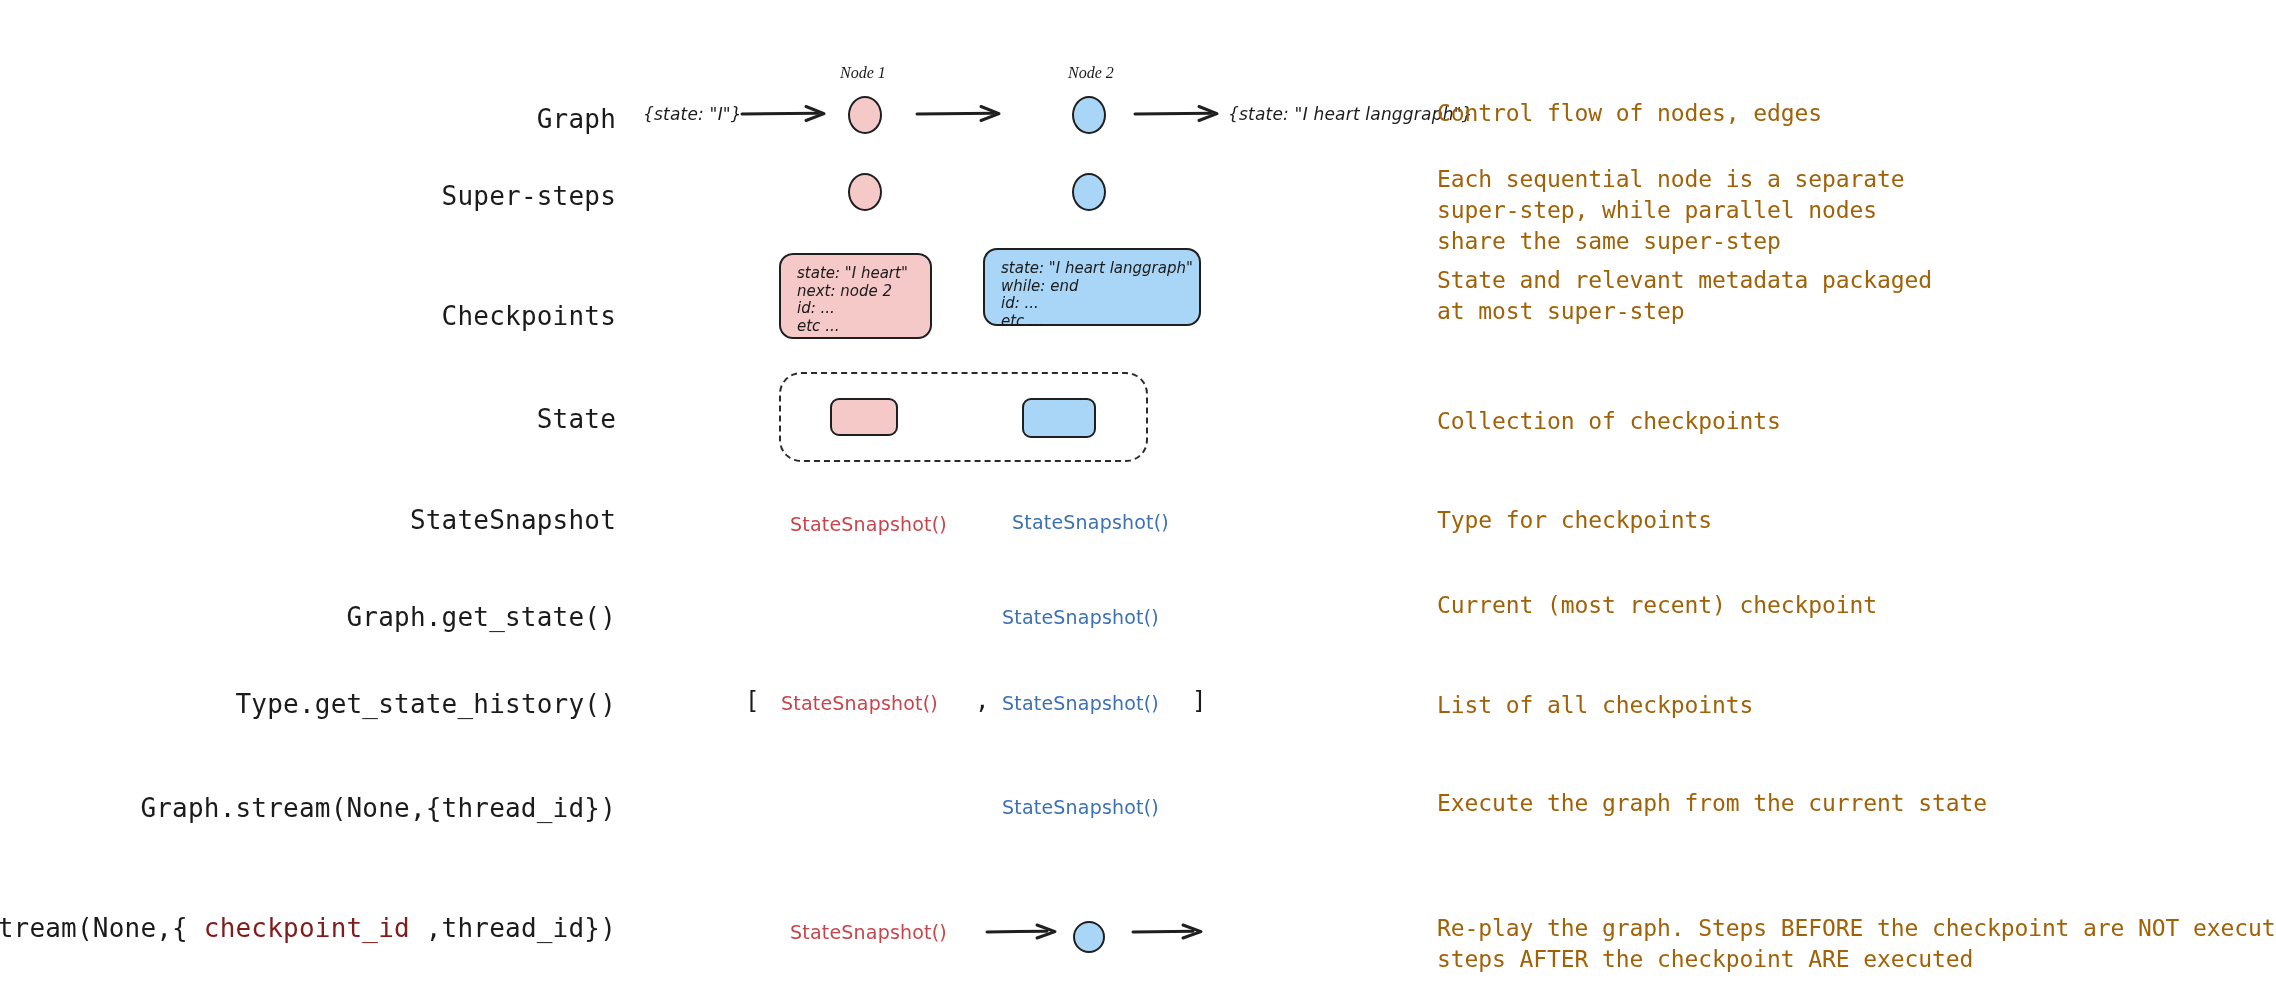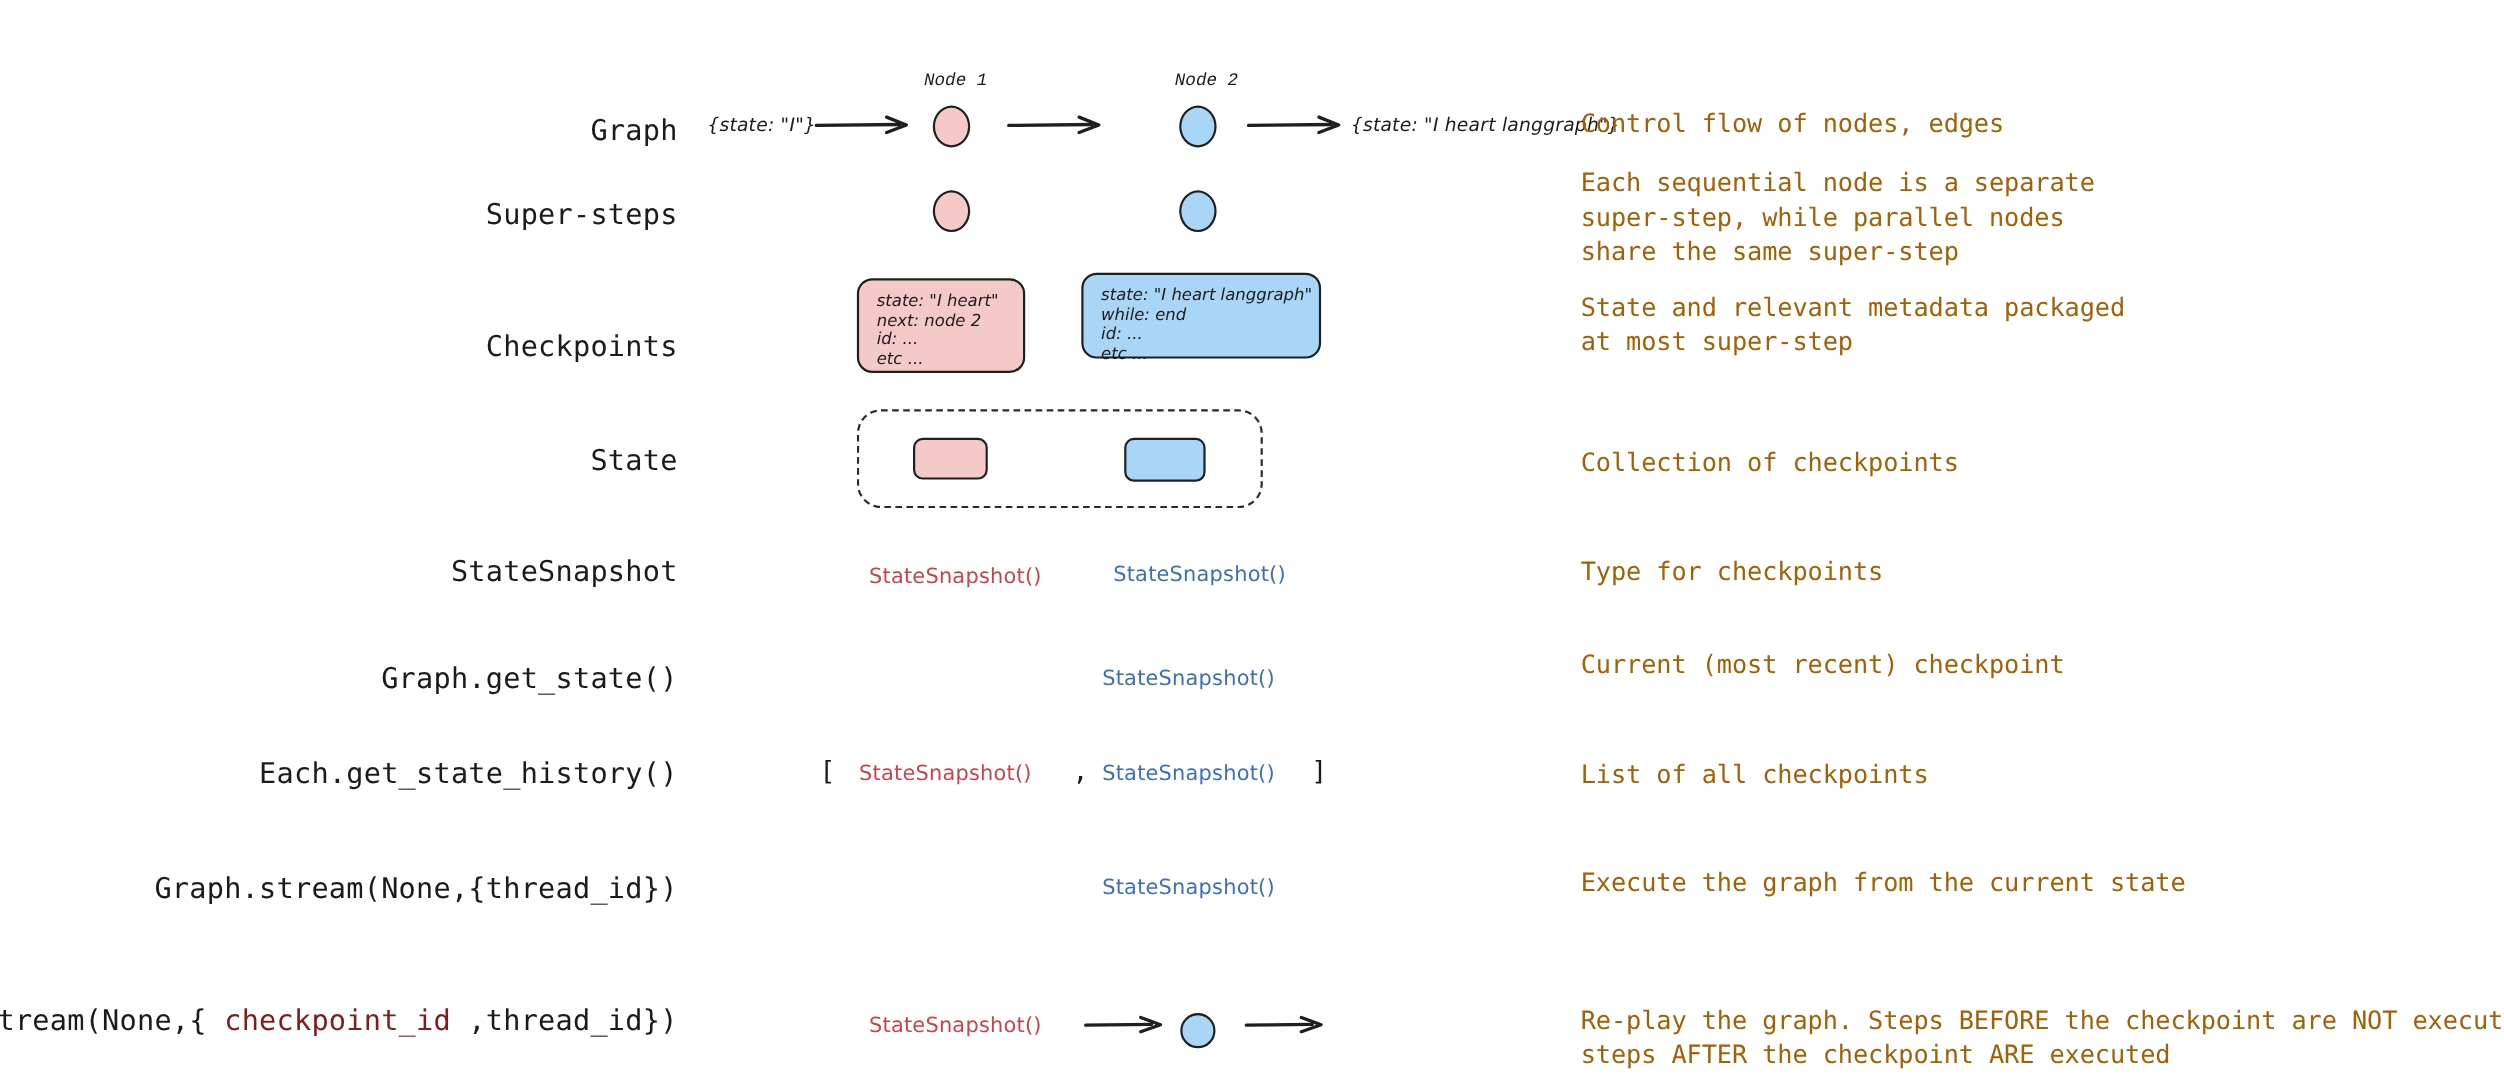--- a/index.html
+++ b/index.html
@@ -49,21 +49,21 @@
   
   .hand {
     font-family: "DejaVu Sans", sans-serif;
     font-style: italic;
     font-size: 17px;
     color: #1b1b1b;
     white-space: nowrap;
     letter-spacing: 0.2px;
   }
   .hand-node-label {
-    font-family: Liberation Mono, monospace;
+    font-family: Liberation Serif, serif;
     font-style: italic;
     font-size: 16px;
     color: #1b1b1b;
     white-space: nowrap;
   }
 
   
   .circle {
     position: absolute;
     border-radius: 50%;
@@ -173,21 +173,21 @@
 
     <div class="row-desc" style="top:98px">Control flow of nodes, edges</div>
   </div>
 
   <div class="row" style="top:0">
     <div class="row-label" style="top:181px">Super-steps</div>
 
     <div class="circle pink" style="left:848px;top:173px;width:34px;height:38px"></div>
     <div class="circle blue" style="left:1072px;top:173px;width:34px;height:38px"></div>
 
-    <div class="row-desc" style="top:152px">Each sequential node is a separate
+    <div class="row-desc" style="top:164px">Each sequential node is a separate
 super-step, while parallel nodes
 share the same super-step</div>
   </div>
 
   <div class="row" style="top:0">
     <div class="row-label" style="top:301px">Checkpoints</div>
 
     <div class="cp-box pink" style="left:779px;top:253px;width:153px;height:86px">
       <div class="cp-line">state: "I heart"</div>
       <div class="cp-line">next: node 2</div>
@@ -227,21 +227,21 @@
 
   <div class="row" style="top:0">
     <div class="row-label" style="top:602px">Graph.get_state()</div>
 
     <div class="snap blue" style="left:1002px;top:606px">StateSnapshot()</div>
 
     <div class="row-desc" style="top:590px">Current (most recent) checkpoint</div>
   </div>
 
   <div class="row" style="top:0">
-    <div class="row-label" style="top:689px">Each.get_state_history()</div>
+    <div class="row-label" style="top:689px">Type.get_state_history()</div>
 
     <div class="bracket" style="left:745px;top:687px">[</div>
     <div class="snap red" style="left:781px;top:692px">StateSnapshot()</div>
     <div class="bracket" style="left:975px;top:687px">,</div>
     <div class="snap blue" style="left:1002px;top:692px">StateSnapshot()</div>
     <div class="bracket" style="left:1192px;top:687px">]</div>
 
     <div class="row-desc" style="top:690px">List of all checkpoints</div>
   </div>
 

